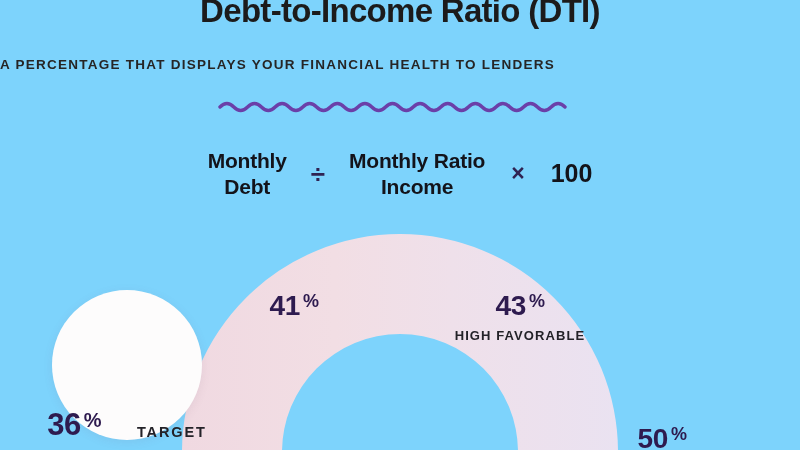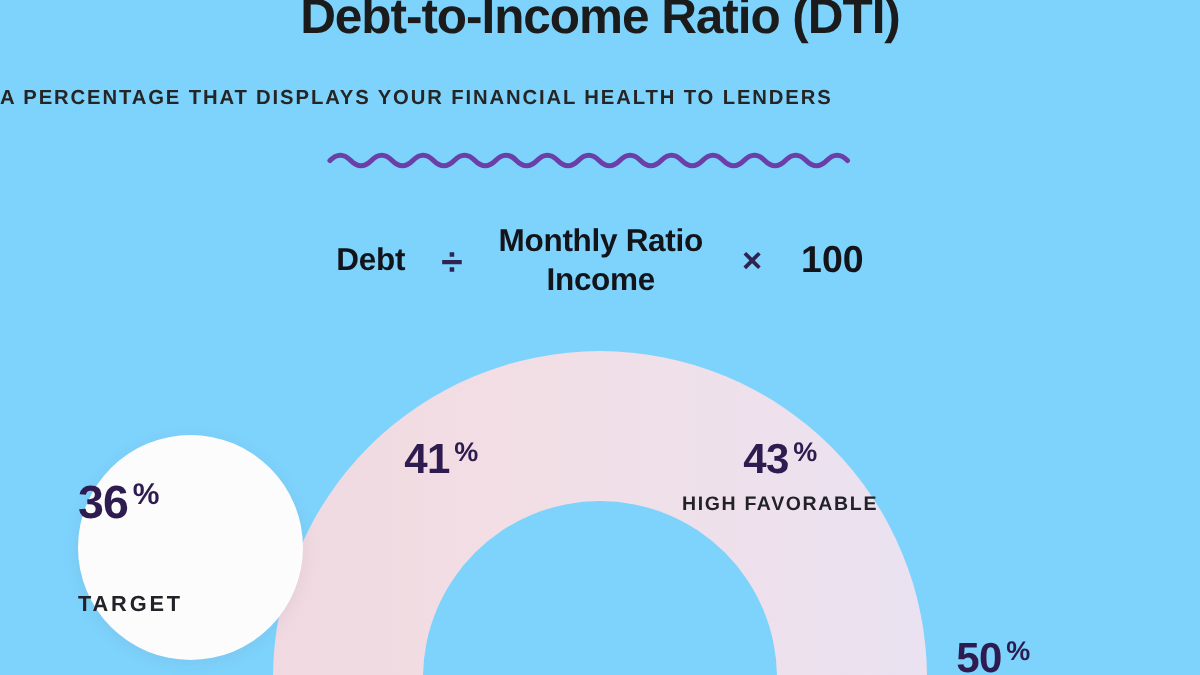--- a/index.html
+++ b/index.html
@@ -107,22 +107,21 @@
   .target-circle {
     position: absolute;
     left: 52px;
     top: 290px;
     width: 150px;
     height: 150px;
     border-radius: 50%;
     background: #fdfcfc;
     box-shadow: 0 2px 10px rgba(120, 90, 120, 0.10);
     display: flex;
-    flex-direction: column;
-    align-items: flex-start;
+    align-items: flex-end;
     justify-content: center;
     gap: 36px;
   }
   .target-circle .pct {
     font-size: 31px;
     font-weight: bold;
     color: #2e1b4f;
     letter-spacing: -0.5px;
     line-height: 1;
     display: flex;
@@ -209,20 +208,21 @@
       <path d="M2 11
                q 6.9 -7 13.8 0 t 13.8 0 t 13.8 0 t 13.8 0 t 13.8 0 t 13.8 0
                t 13.8 0 t 13.8 0 t 13.8 0 t 13.8 0 t 13.8 0 t 13.8 0 t 13.8 0
                t 13.8 0 t 13.8 0 t 13.8 0 t 13.8 0 t 13.8 0 t 13.8 0 t 13.8 0
                t 13.8 0 t 13.8 0 t 13.8 0 t 13.8 0 t 13.8 0" fill="none" stroke="#6b3fa8" stroke-width="3.4" stroke-linecap="round"></path>
     </svg>
   </div>
 
   <div class="formula">
     <div class="f-term">
+      <div>Monthly</div>
       <div>Debt</div>
     </div>
     <div class="f-op">÷</div>
     <div class="f-term">
       <div>Monthly Ratio</div>
       <div>Income</div>
     </div>
     <div class="f-op times">×</div>
     <div class="f-term num">100</div>
   </div>

